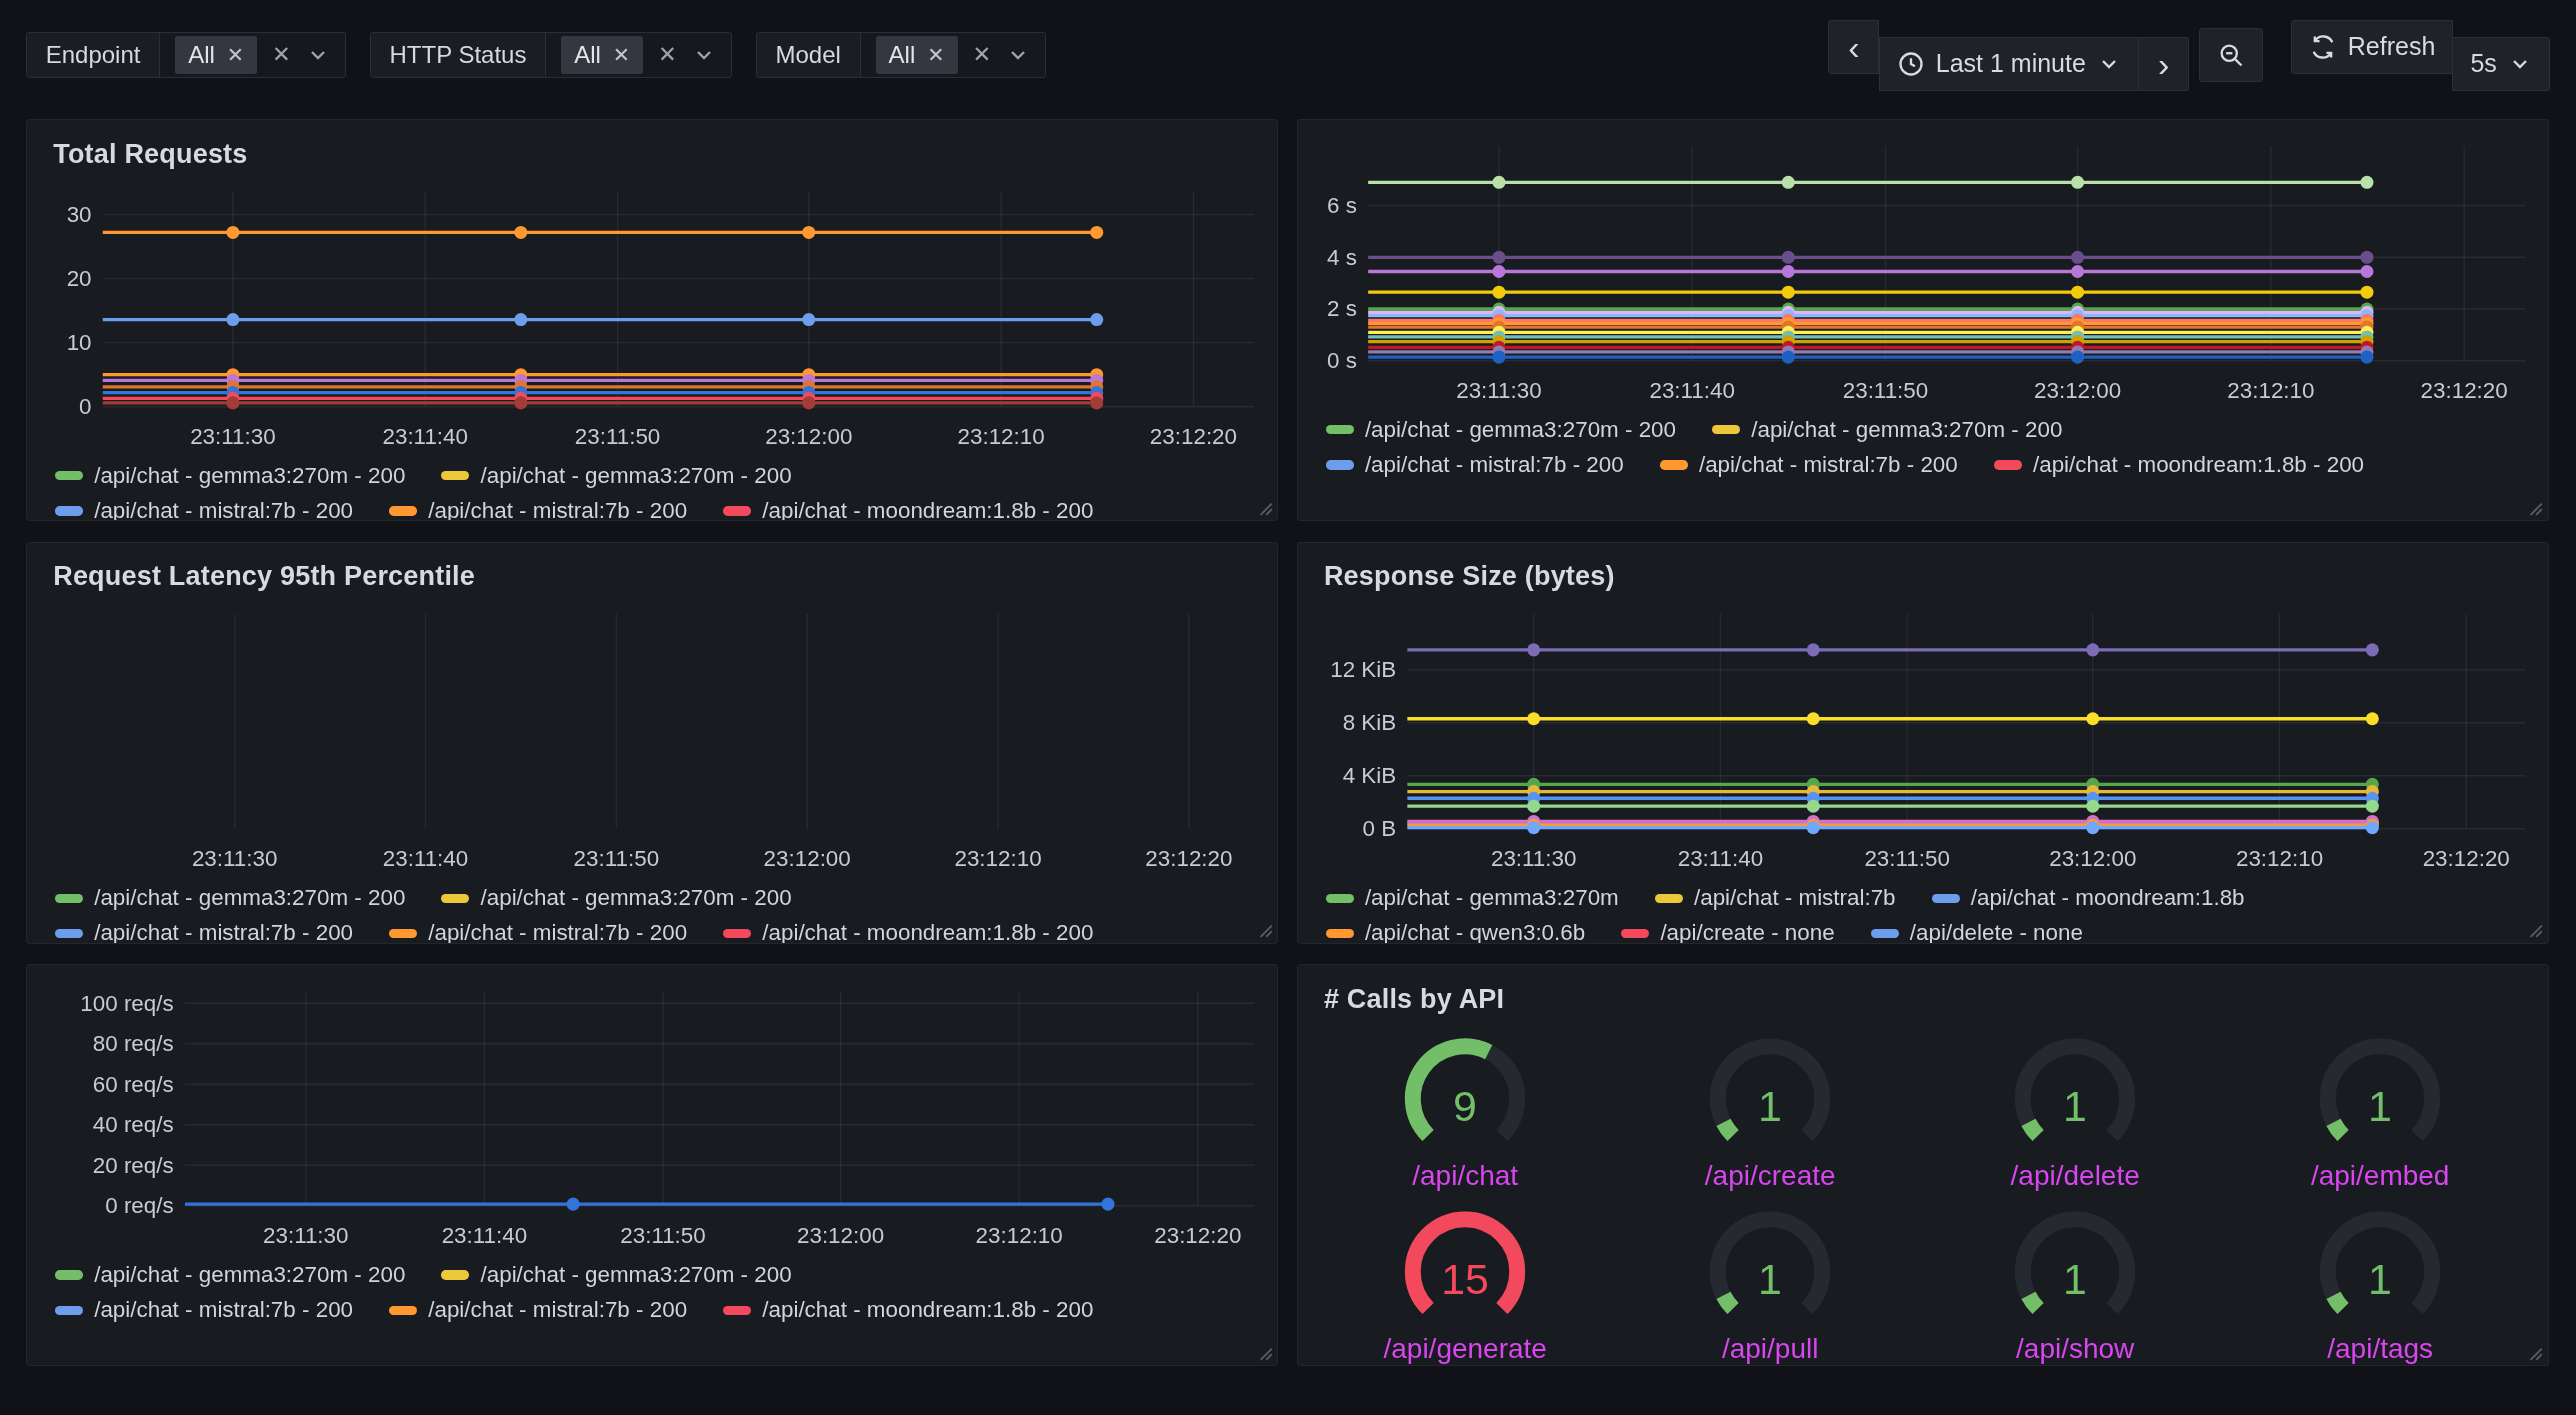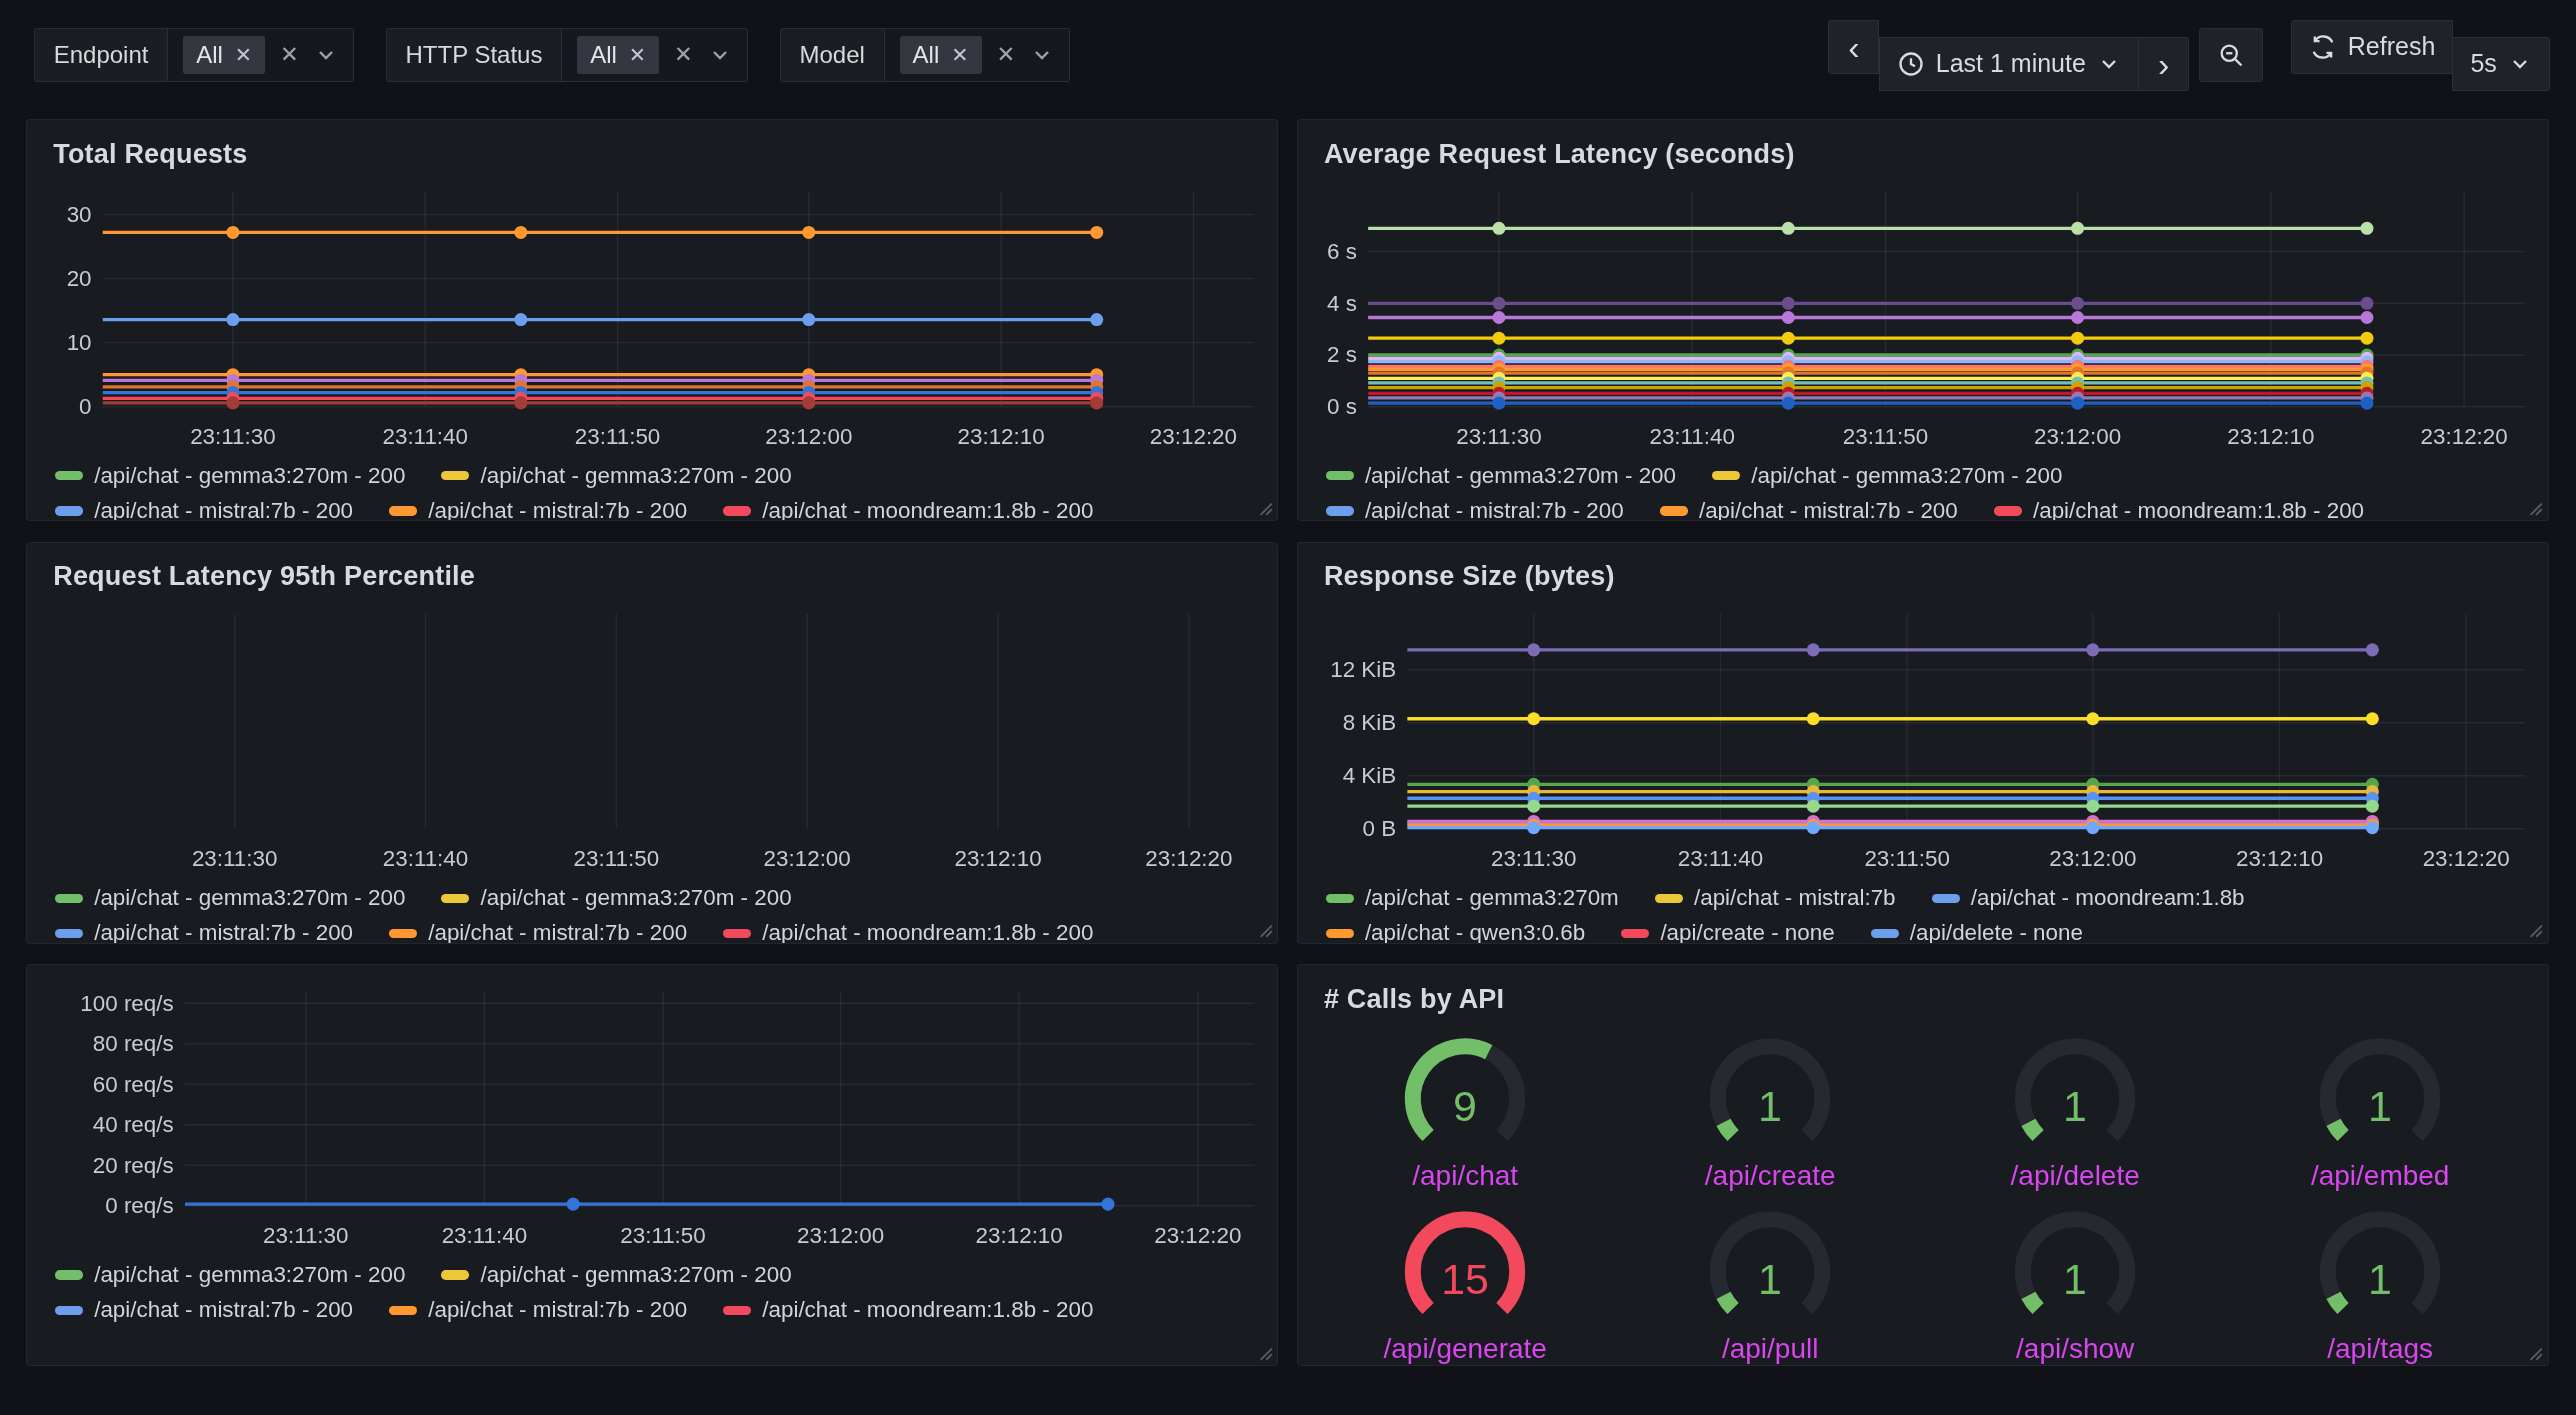--- a/index.html
+++ b/index.html
@@ -6,22 +6,22 @@
   html,body { margin:0; padding:0; }
   body {
     width:2576px; height:1415px; overflow:hidden;
     background:#111217; color:#D8D9DA;
     font-family:"Liberation Sans", sans-serif;
   }
   
   .topbar { display:flex; justify-content:space-between; align-items:center;
     margin:28px 26px 0 26px; height:54px; }
   .filters { display:flex; gap:24px; }
-  .filter { display:flex; align-items:stretch; height:54px; border:0.9px solid #2B2E36;
-    border-radius:2.8px; background:#16181E;margin-left:8px; }
+  .filter { display:flex; align-items:stretch; height:46px; border:0.9px solid #2B2E36;
+    border-radius:2.8px; background:#16181E; }
   .filter-label { display:flex; align-items:center; padding:0 18.7px; font-size:24px;
     color:#D8D9DA; border-right:0.9px solid #2B2E36; background:#1B1D24; border-radius:2.8px 0 0 2.8px; }
   .filter-value { display:flex; align-items:center; gap:15px; padding:0 15px; }
   .chip { display:flex; align-items:center; gap:12px; background:#34373F; border-radius:2.8px;
     padding:4.7px 13px; font-size:24px; color:#E4E5EA; cursor:pointer; }
   .chip .x { font-size:20.6px; color:#C2C5CE; }
   .icon-btn-x { font-size:22.4px; color:#9DA2AE; cursor:pointer; line-height:1; }
   svg.caret { width:24px; height:24px; stroke:#9DA2AE; fill:none; stroke-width:2.4; }
   .timebar { display:flex; align-items:center; }
   .tb-group { display:flex; }
@@ -244,21 +244,20 @@
         </div>
       </div>
     <div class="resize-handle">
       <svg width="18.7" height="18.7" viewBox="0 0 20 20">
           <path d="M18 6L6 18M18 12l-6 6"></path>
         </svg>
     </div>
   </section>
 
   <section class="panel">
-    <h2>Average Request Latency (seconds)</h2>
     <div>
         <svg class="chart-svg" viewBox="0 0 1306 300">
           <line x1="198.12" y1="14" x2="198.12" y2="244" stroke="rgba(204,204,220,0.09)" stroke-width="1.5"></line>
           <text x="198.12" y="284" text-anchor="middle" fill="#C9CBD4" font-size="24">23:11:30</text>
           <line x1="405.20000000000005" y1="14" x2="405.20000000000005" y2="244" stroke="rgba(204,204,220,0.09)" stroke-width="1.5"></line>
           <text x="405.20000000000005" y="284" text-anchor="middle" fill="#C9CBD4" font-size="24">23:11:40</text>
           <line x1="612.28" y1="14" x2="612.28" y2="244" stroke="rgba(204,204,220,0.09)" stroke-width="1.5"></line>
           <text x="612.28" y="284" text-anchor="middle" fill="#C9CBD4" font-size="24">23:11:50</text>
           <line x1="818.12" y1="14" x2="818.12" y2="244" stroke="rgba(204,204,220,0.09)" stroke-width="1.5"></line>
           <text x="818.12" y="284" text-anchor="middle" fill="#C9CBD4" font-size="24">23:12:00</text>

